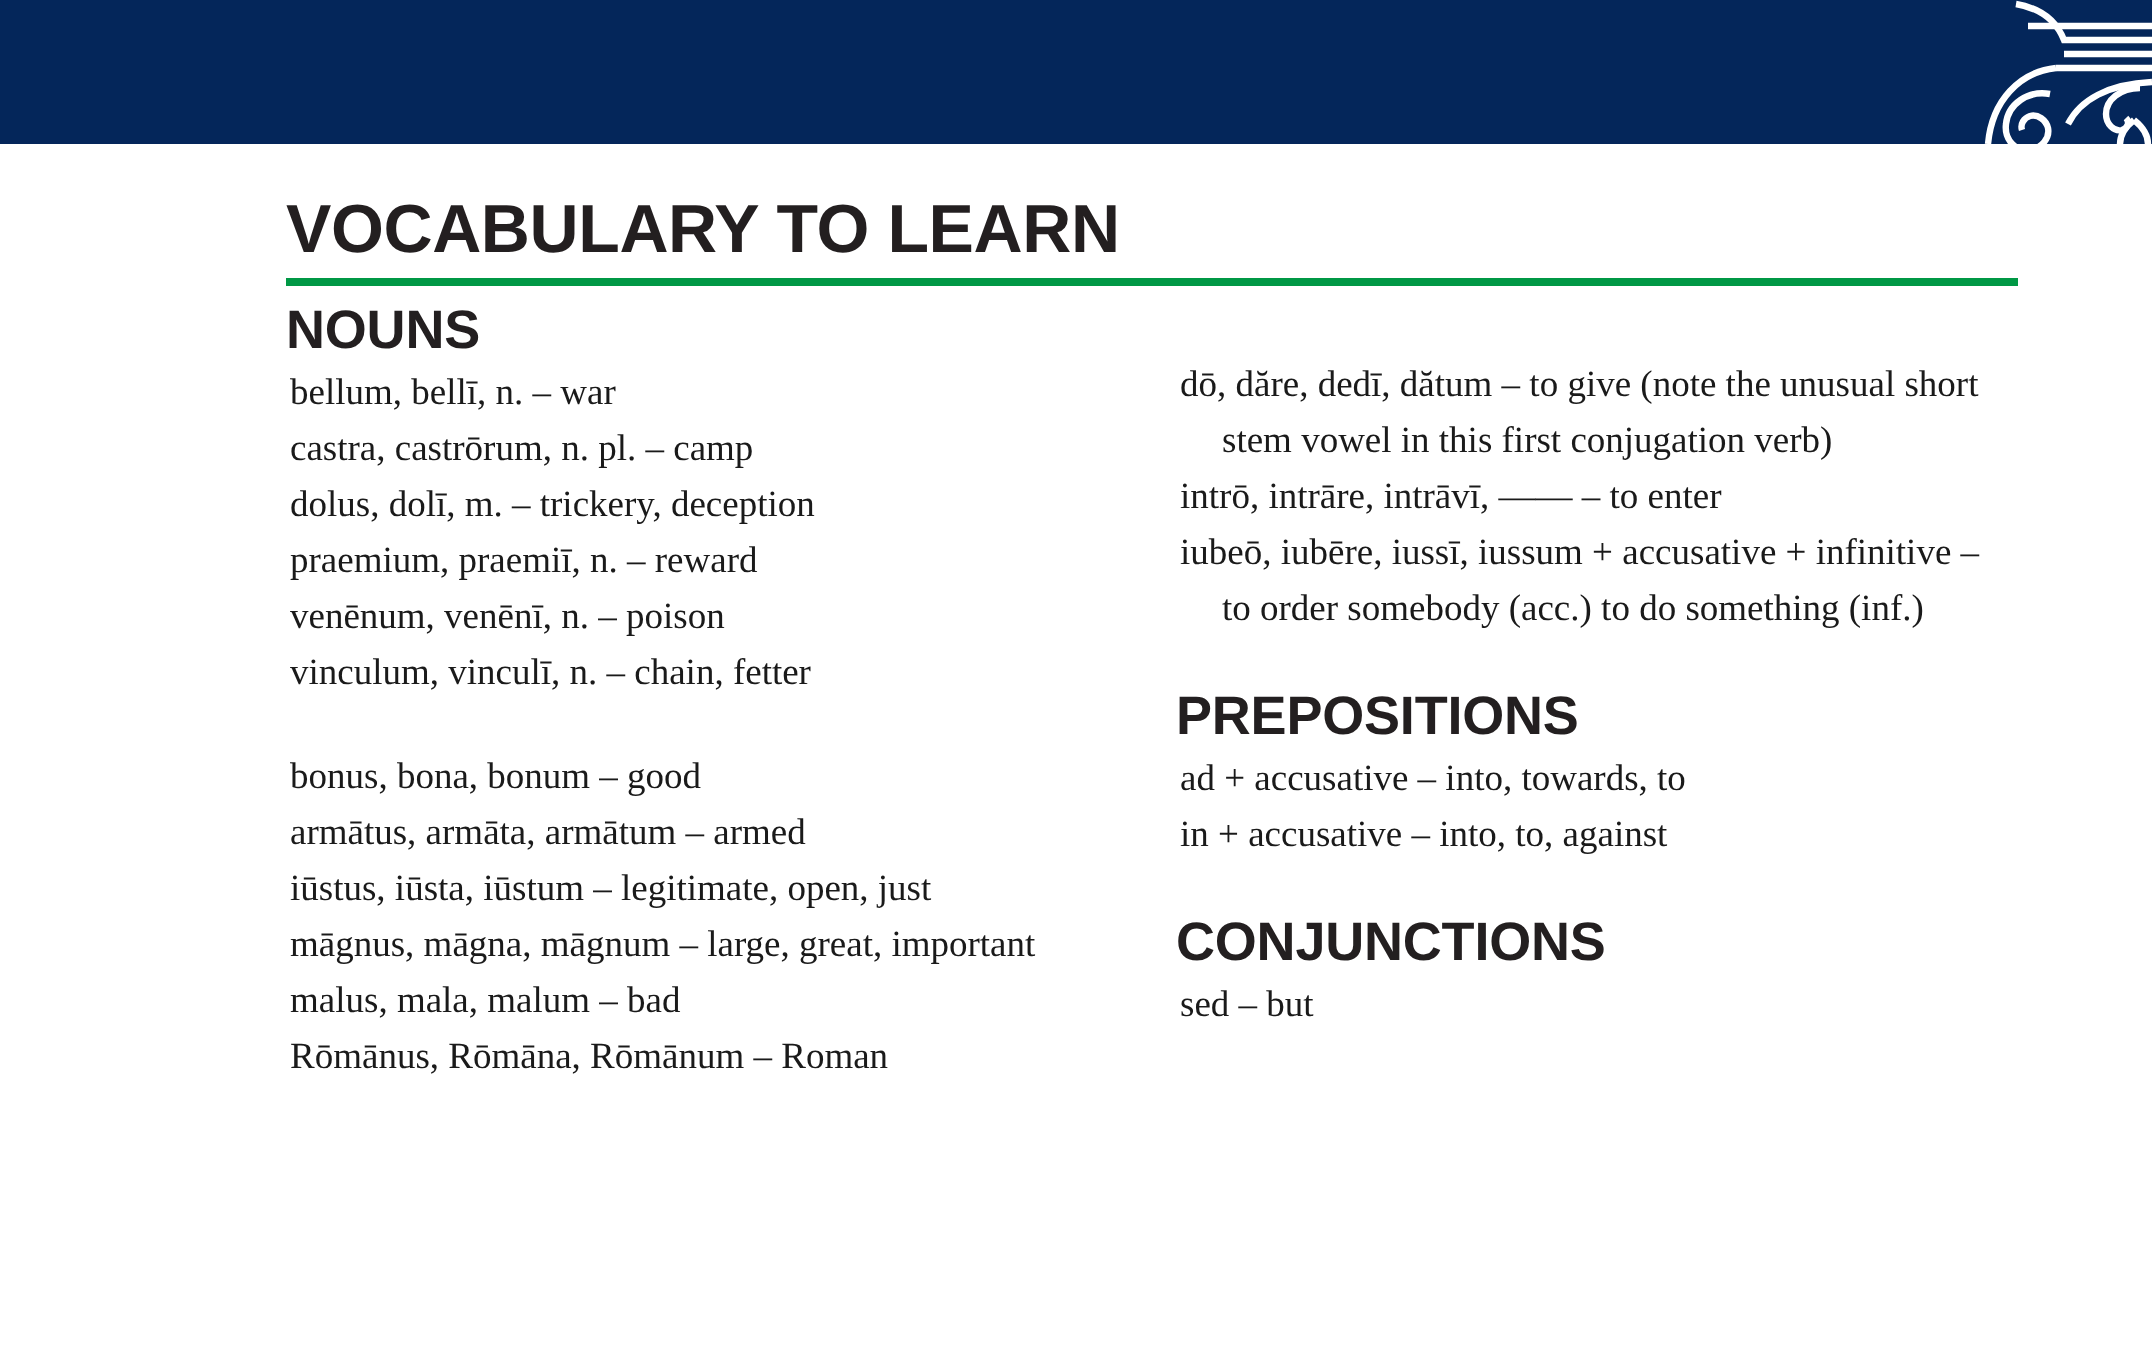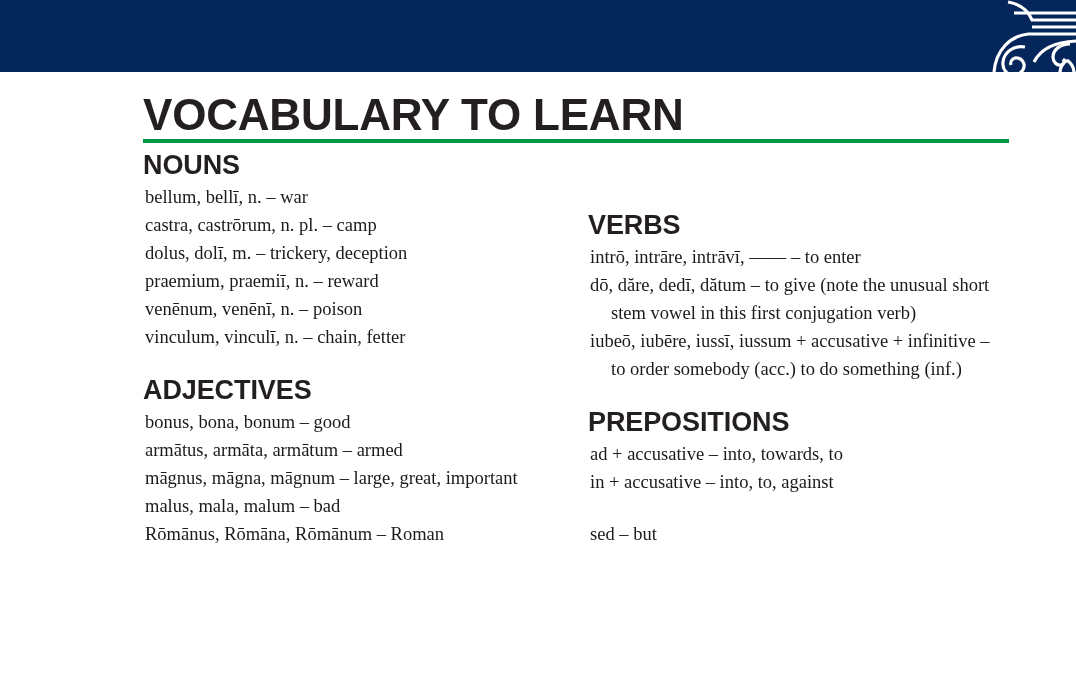--- a/index.html
+++ b/index.html
@@ -40,41 +40,41 @@
   .page {
     position: absolute;
     left: 143px;
     top: 96px;
     width: 866px;
   }
 
   .page-title {
     font-family: "Liberation Sans", "DejaVu Sans", sans-serif;
     font-weight: bold;
-    font-size: 44px;
+    font-size: 34px;
     line-height: 38px;
     letter-spacing: -0.2px;
     color: #231f20;
     margin: 0;
     padding: 0;
   }
 
   .title-rule {
     height: 4px;
     background: #009845;
     width: 866px;
     margin-top: 5px;
     margin-bottom: 7px;
   }
 
   
   .columns {
     display: flex;
     width: 866px;
-    align-items: flex-end;
+    align-items: center;
   }
   .col {
     width: 403px;
   }
   .col-left  { margin-right: 42px; }
   .col-right { width: 421px; }
 
   .section + .section {
     margin-top: 24px;
   }
@@ -146,52 +146,52 @@
           <li class="entry">bellum, bellī, n. – war</li>
           <li class="entry">castra, castrōrum, n. pl. – camp</li>
           <li class="entry">dolus, dolī, m. – trickery, deception</li>
           <li class="entry">praemium, praemiī, n. – reward</li>
           <li class="entry">venēnum, venēnī, n. – poison</li>
           <li class="entry">vinculum, vinculī, n. – chain, fetter</li>
         </ul>
       </div>
 
       <div class="section">
-        <h2 class="section-heading">ADJECTIVES</h2>
         <ul class="entry-list">
           <li class="entry">bonus, bona, bonum – good</li>
           <li class="entry">armātus, armāta, armātum – armed</li>
+          <li class="entry">iūstus, iūsta, iūstum – legitimate, open, just</li>
           <li class="entry">māgnus, māgna, māgnum – large, great, important</li>
           <li class="entry">malus, mala, malum – bad</li>
           <li class="entry">Rōmānus, Rōmāna, Rōmānum – Roman</li>
         </ul>
       </div>
 
     </div>
 
     <div class="col col-right">
 
       <div class="section">
-        <h2 class="section-heading">VERBS</h2>
         <ul class="entry-list">
+          <li class="entry">dō, dăre, dedī, dătum – to give (note the unusual short stem vowel in this first conjugation verb)</li>
           <li class="entry">intrō, intrāre, intrāvī, —— – to enter</li>
-          <li class="entry">dō, dăre, dedī, dătum – to give (note the unusual short stem vowel in this first conjugation verb)</li>
           <li class="entry">iubeō, iubēre, iussī, iussum + accusative + infinitive – to order somebody (acc.) to do something (inf.)</li>
         </ul>
       </div>
 
       <div class="section">
         <h2 class="section-heading">PREPOSITIONS</h2>
         <ul class="entry-list">
           <li class="entry">ad + accusative – into, towards, to</li>
           <li class="entry">in + accusative – into, to, against</li>
         </ul>
       </div>
 
       <div class="section">
+        <h2 class="section-heading">CONJUNCTIONS</h2>
         <ul class="entry-list">
           <li class="entry">sed – but</li>
         </ul>
       </div>
 
     </div>
 
   </div>
 </div>
 

